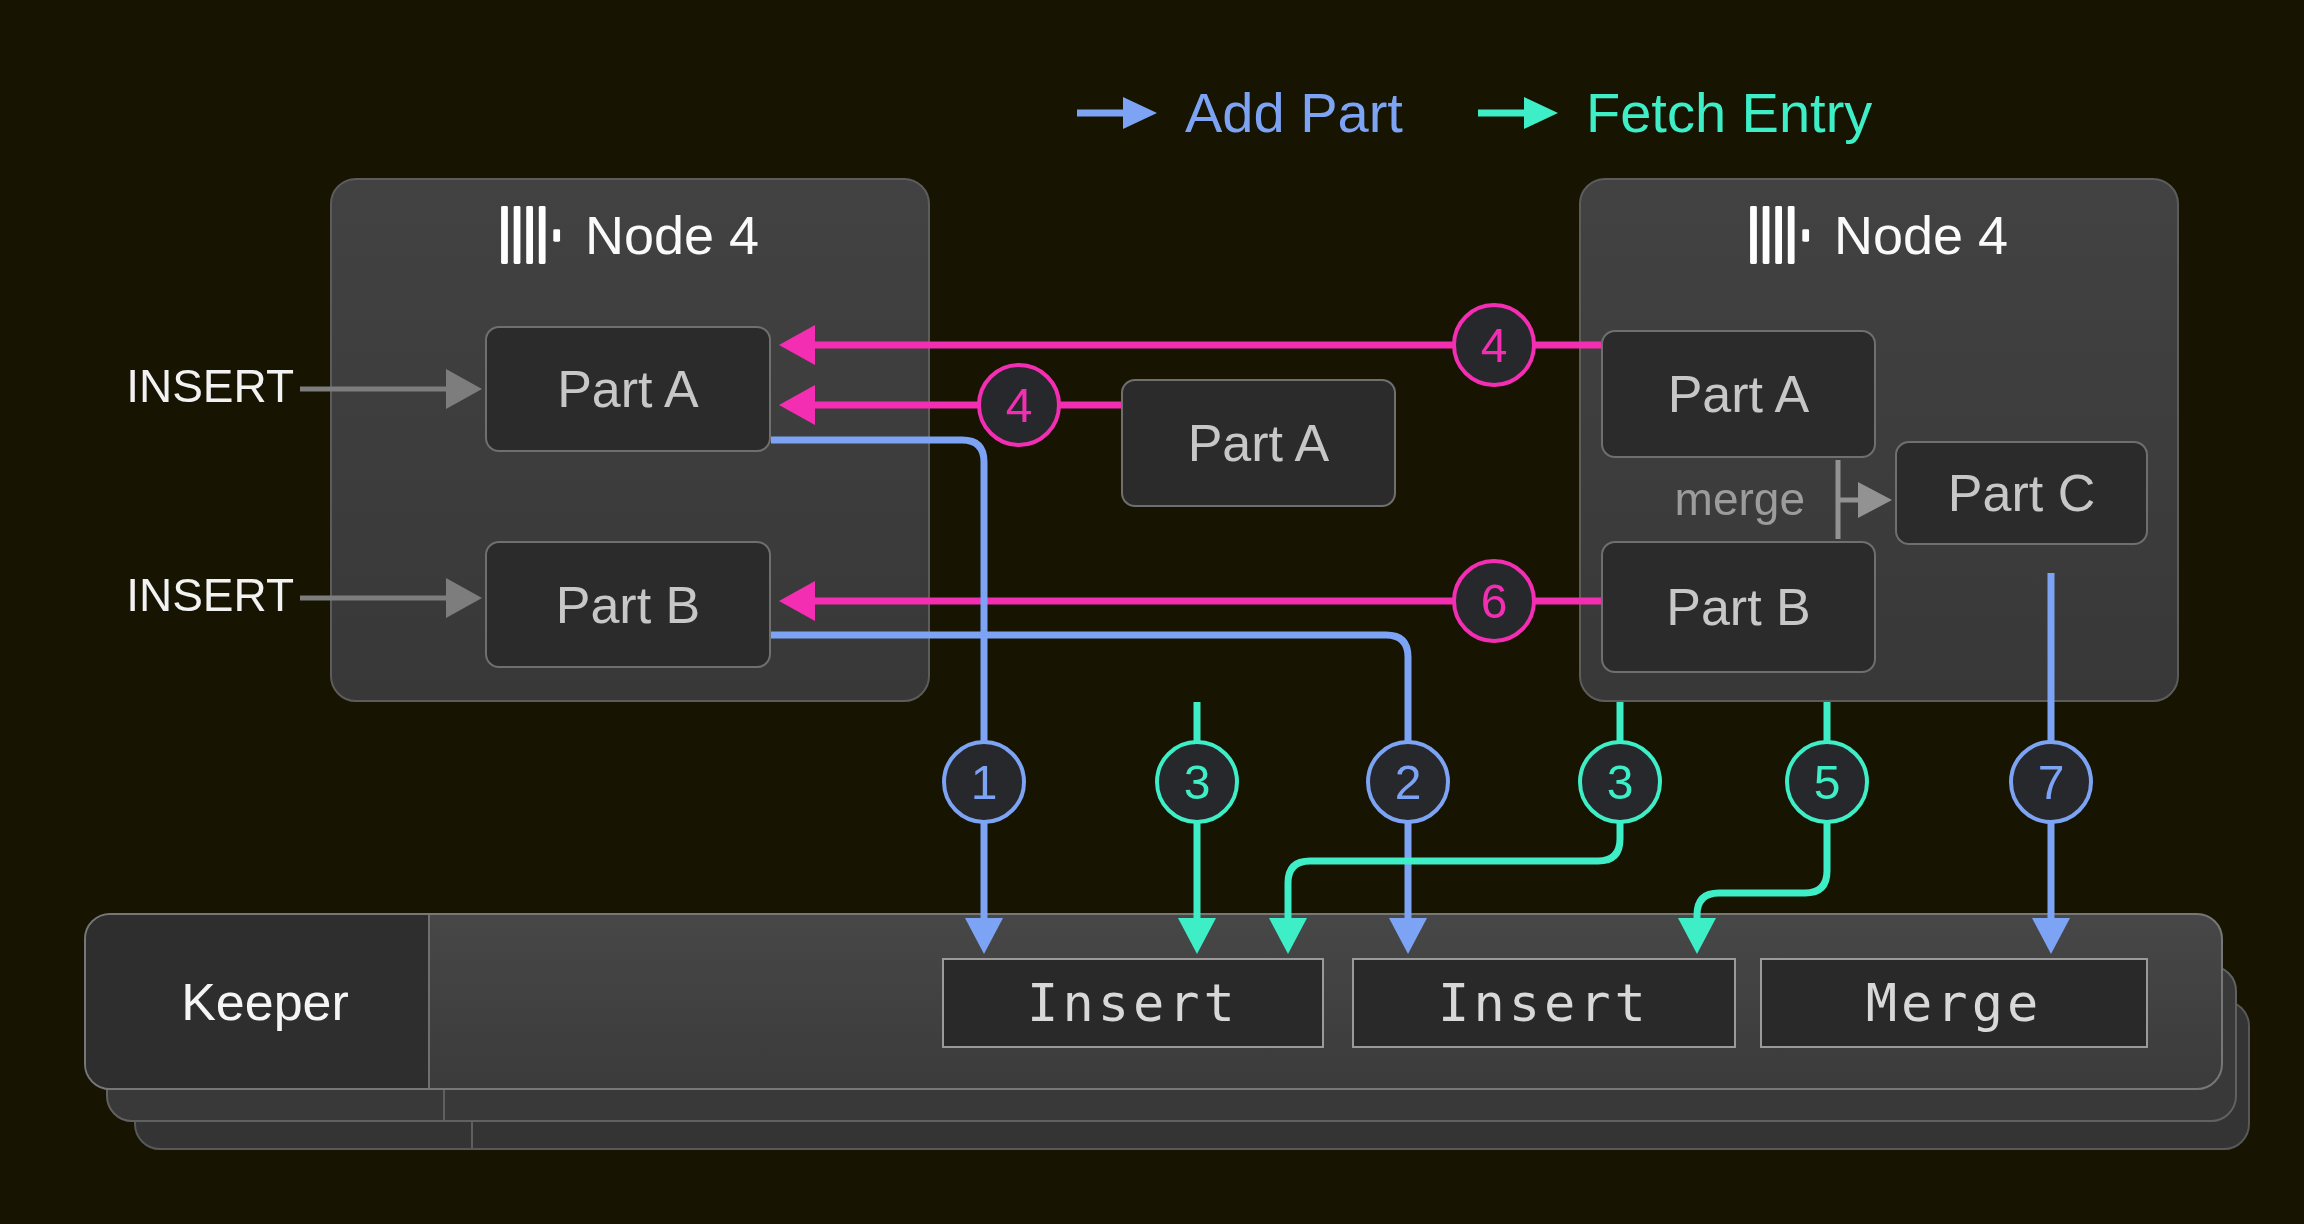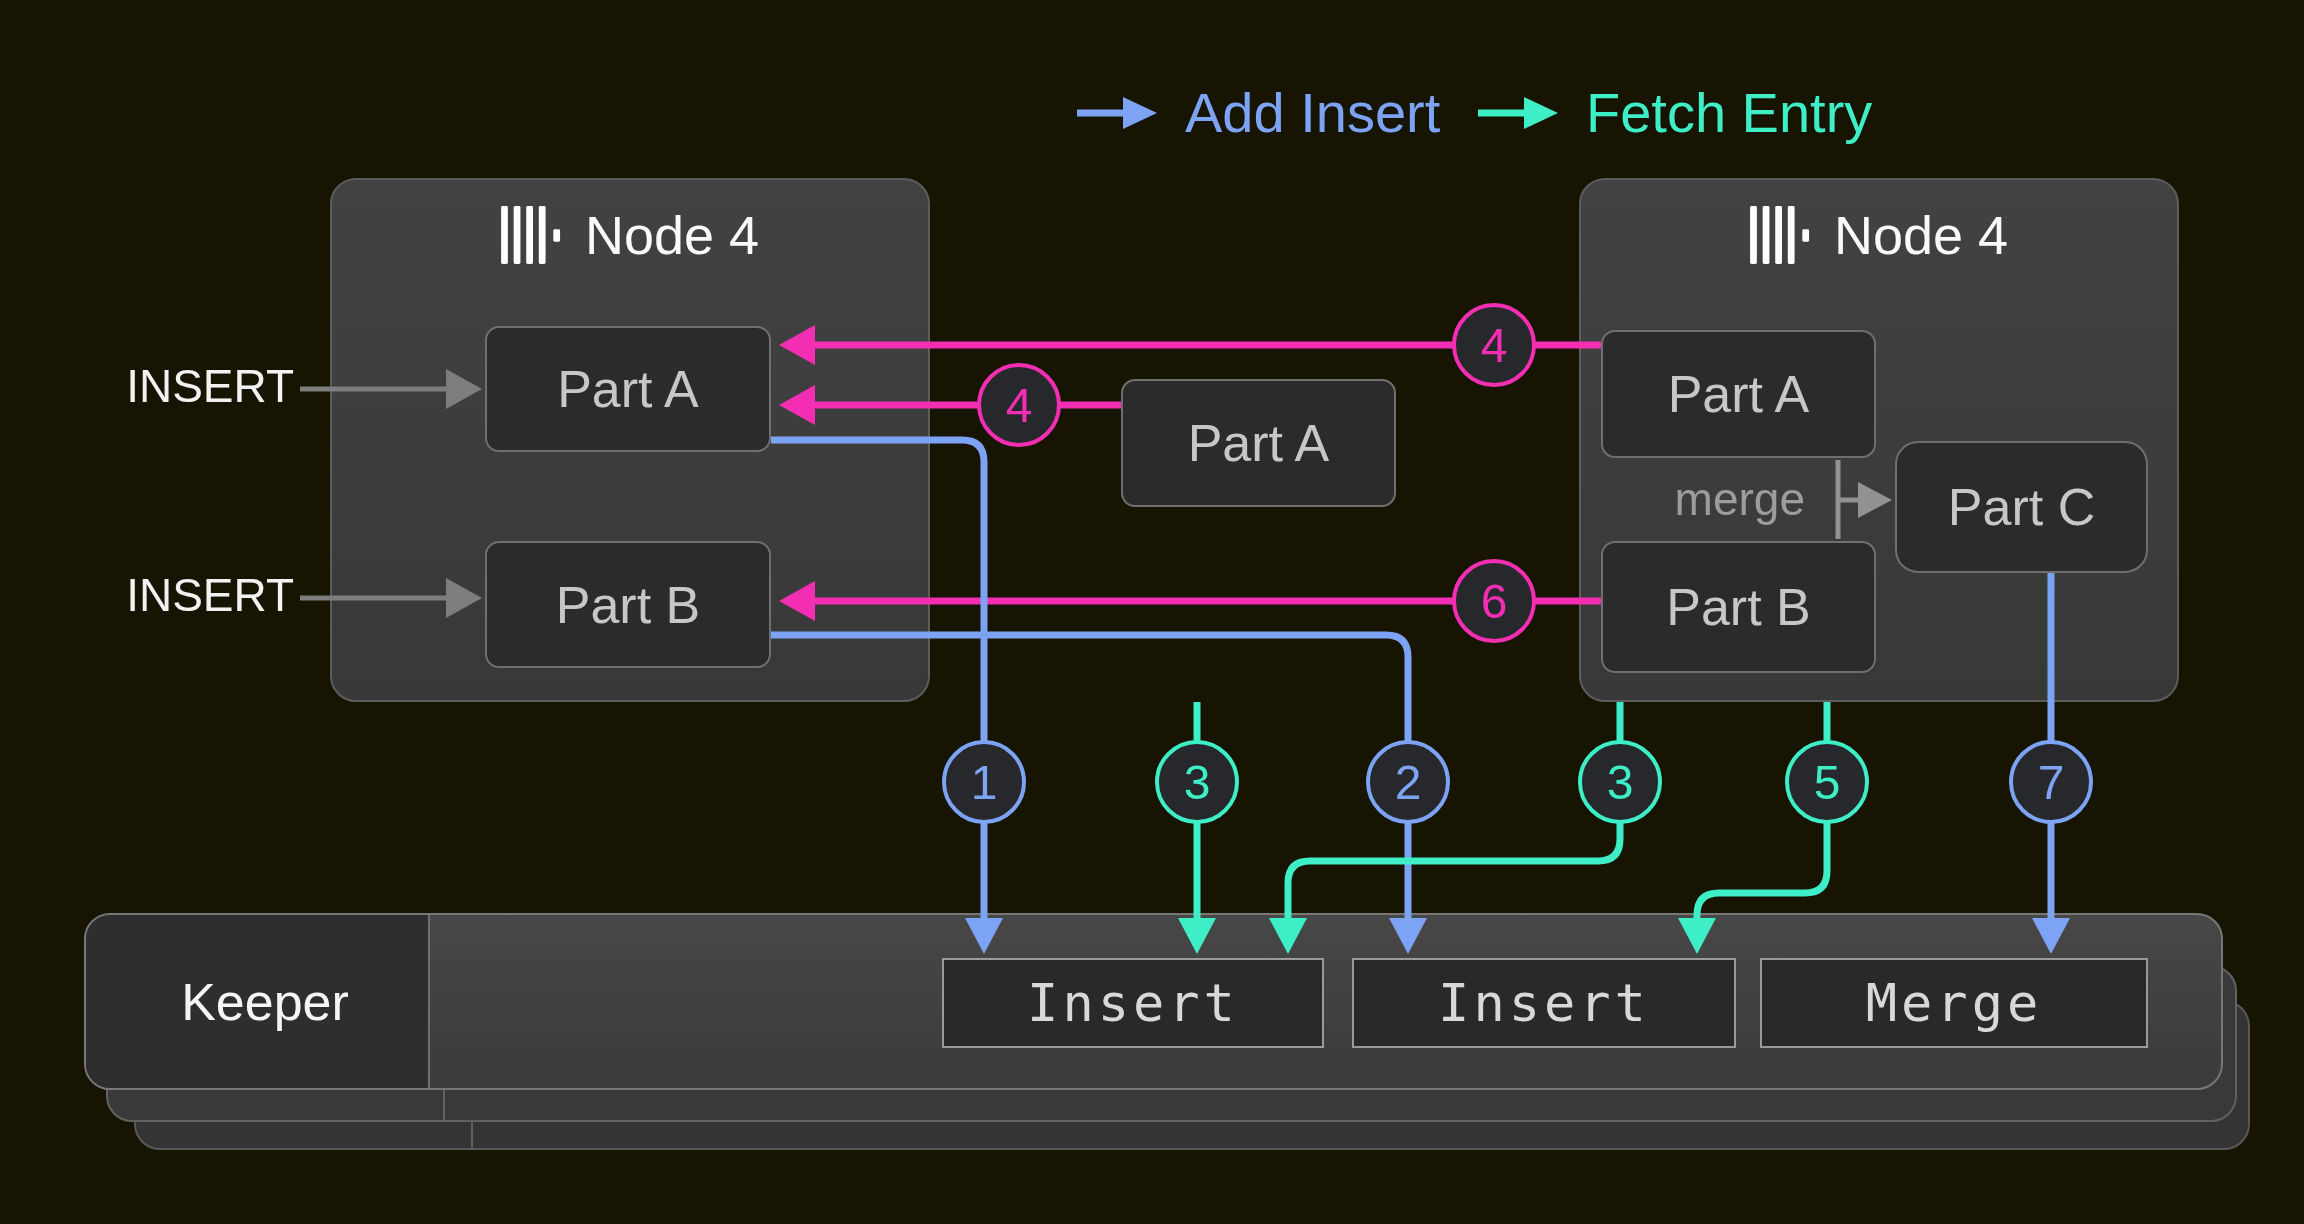--- a/index.html
+++ b/index.html
@@ -66,21 +66,21 @@
 </head>
 <body>
 
 <div class="stage">
 
   <div class="legend-item c-blue" style="left:1075px;">
     <svg width="84" height="40" viewBox="0 0 84 40">
       <line x1="2" y1="20" x2="52" y2="20" class="s-blue" stroke-width="7"></line>
       <polygon points="82,20 48,4 48,36" class="f-blue"></polygon>
     </svg>
-    <span>Add Insert</span>
+    <span>Add Part</span>
   </div>
   <div class="legend-item c-teal" style="left:1476px;">
     <svg width="84" height="40" viewBox="0 0 84 40">
       <line x1="2" y1="20" x2="52" y2="20" class="s-teal" stroke-width="7"></line>
       <polygon points="82,20 48,4 48,36" class="f-teal"></polygon>
     </svg>
     <span>Fetch Entry</span>
   </div>
 
   <div class="insert-label" style="left:44px;top:359px;width:250px;">INSERT</div>
@@ -118,21 +118,21 @@
           <rect x="39" y="0" width="7" height="60" rx="1.5"></rect>
           <rect x="54" y="24" width="7" height="13" rx="1.5"></rect>
         </g>
           </svg>
       </span>
       <span>Node 4</span>
     </div>
   </div>
   <div class="part" style="left:1601px;top:330px;width:275px;height:128px;">Part A</div>
   <div class="part" style="left:1601px;top:541px;width:275px;height:132px;">Part B</div>
-  <div class="part" style="left:1895px;top:441px;width:253px;height:132px;border-radius:23px;">Part C</div>
+  <div class="part" style="left:1895px;top:441px;width:253px;height:104px;">Part C</div>
   <div class="merge-label" style="left:1600px;top:472px;width:205px;">merge</div>
 
   <svg class="connectors" width="2304" height="1224" viewBox="0 0 2304 1224">
 
     <g>
       <line x1="300" y1="389" x2="450" y2="389" class="s-gray" stroke-width="5"></line>
       <polygon points="482,389 446,369 446,409" class="f-gray"></polygon>
     </g>
     <g>
       <line x1="300" y1="598" x2="450" y2="598" class="s-gray" stroke-width="5"></line>

